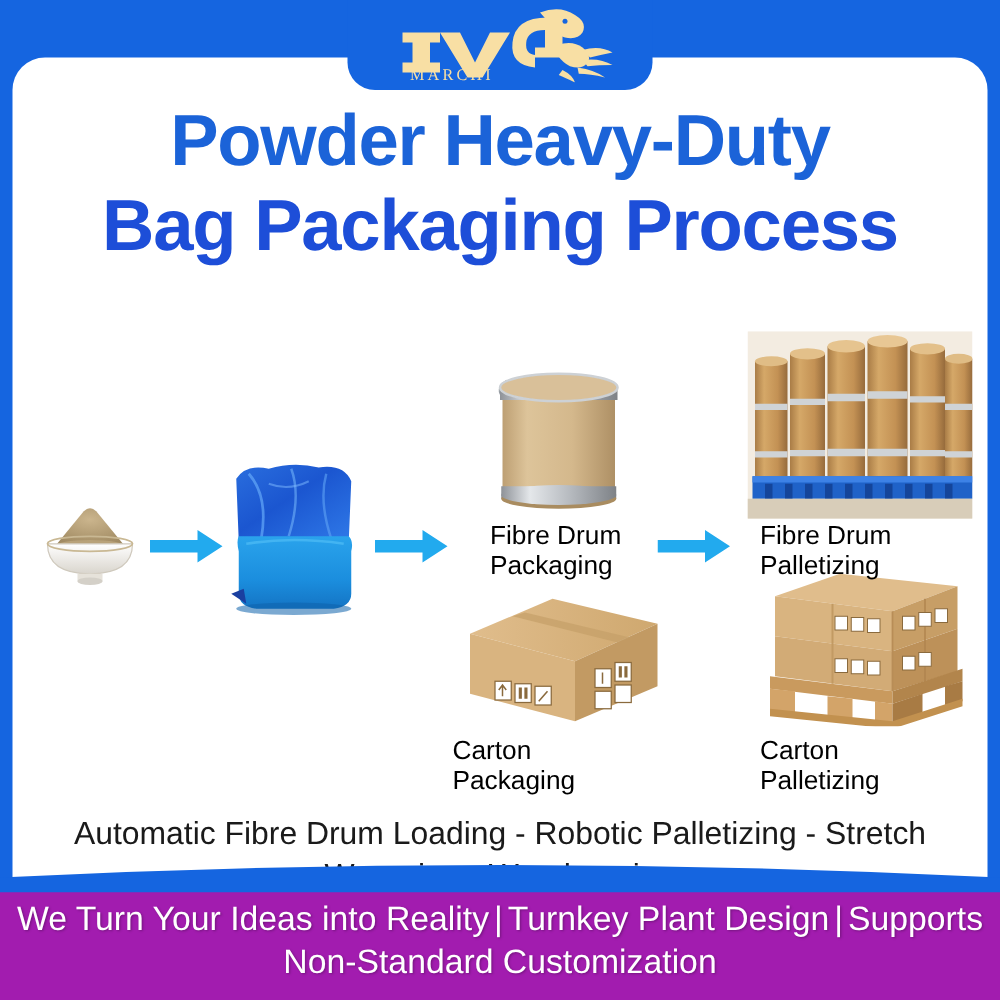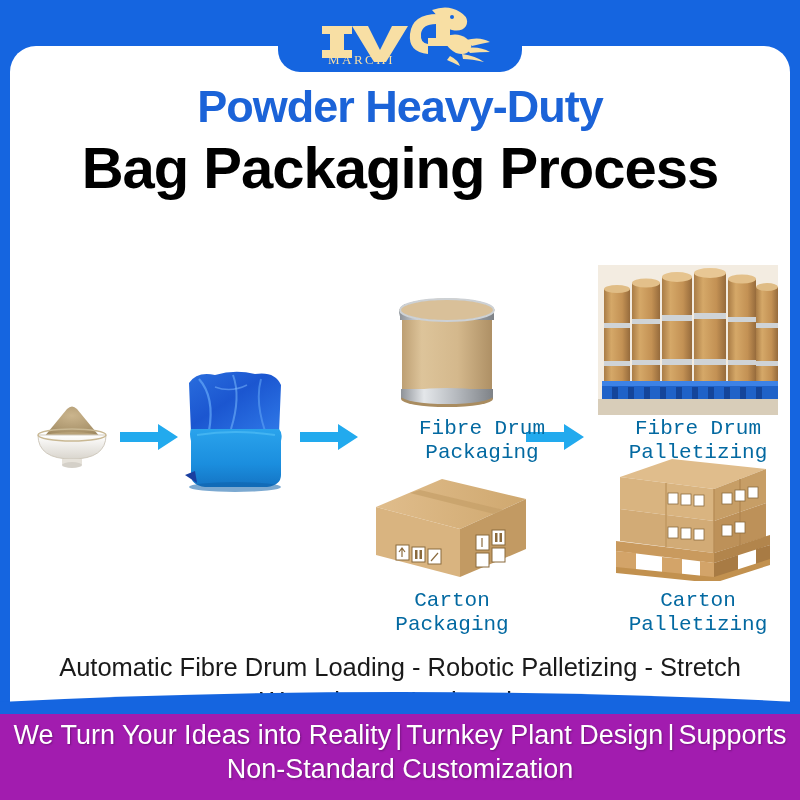--- a/index.html
+++ b/index.html
@@ -50,35 +50,35 @@
   .title-block{
     position:absolute;left:0;top:38px;width:780px;
     text-align:center;
   }
   .title-1,.title-2{
     font-weight:700;
     letter-spacing:-1px;
     line-height:1.0;
     white-space:nowrap;
   }
-  .title-1{font-size:45px;color:#1b63d8;}
-  .title-2{font-size:58px;color:#000000;margin-top:10px;}
+  .title-1{font-size:58px;color:#1b63d8;}
+  .title-2{font-size:58px;color:#1d4ed8;margin-top:10px;}
 
   
   .diagram{position:absolute;left:0;top:175px;width:780px;height:430px;}
 
   .node{position:absolute;}
   .caption{
     position:absolute;
     width:180px;
-    text-align:center;
+    text-align:left;
     font-size:21px;
-    color:#0369a1;
+    color:#000000;
     line-height:1.12;
-    font-family:Liberation Mono, monospace;
+    font-family:Liberation Sans, sans-serif;
   }
   .arrow{position:absolute;}
 
   
   .process{
     position:absolute;left:14px;top:605px;width:752px;
     text-align:center;
     font-size:25.5px;
     line-height:1.32;
     color:#1a1a1a;

